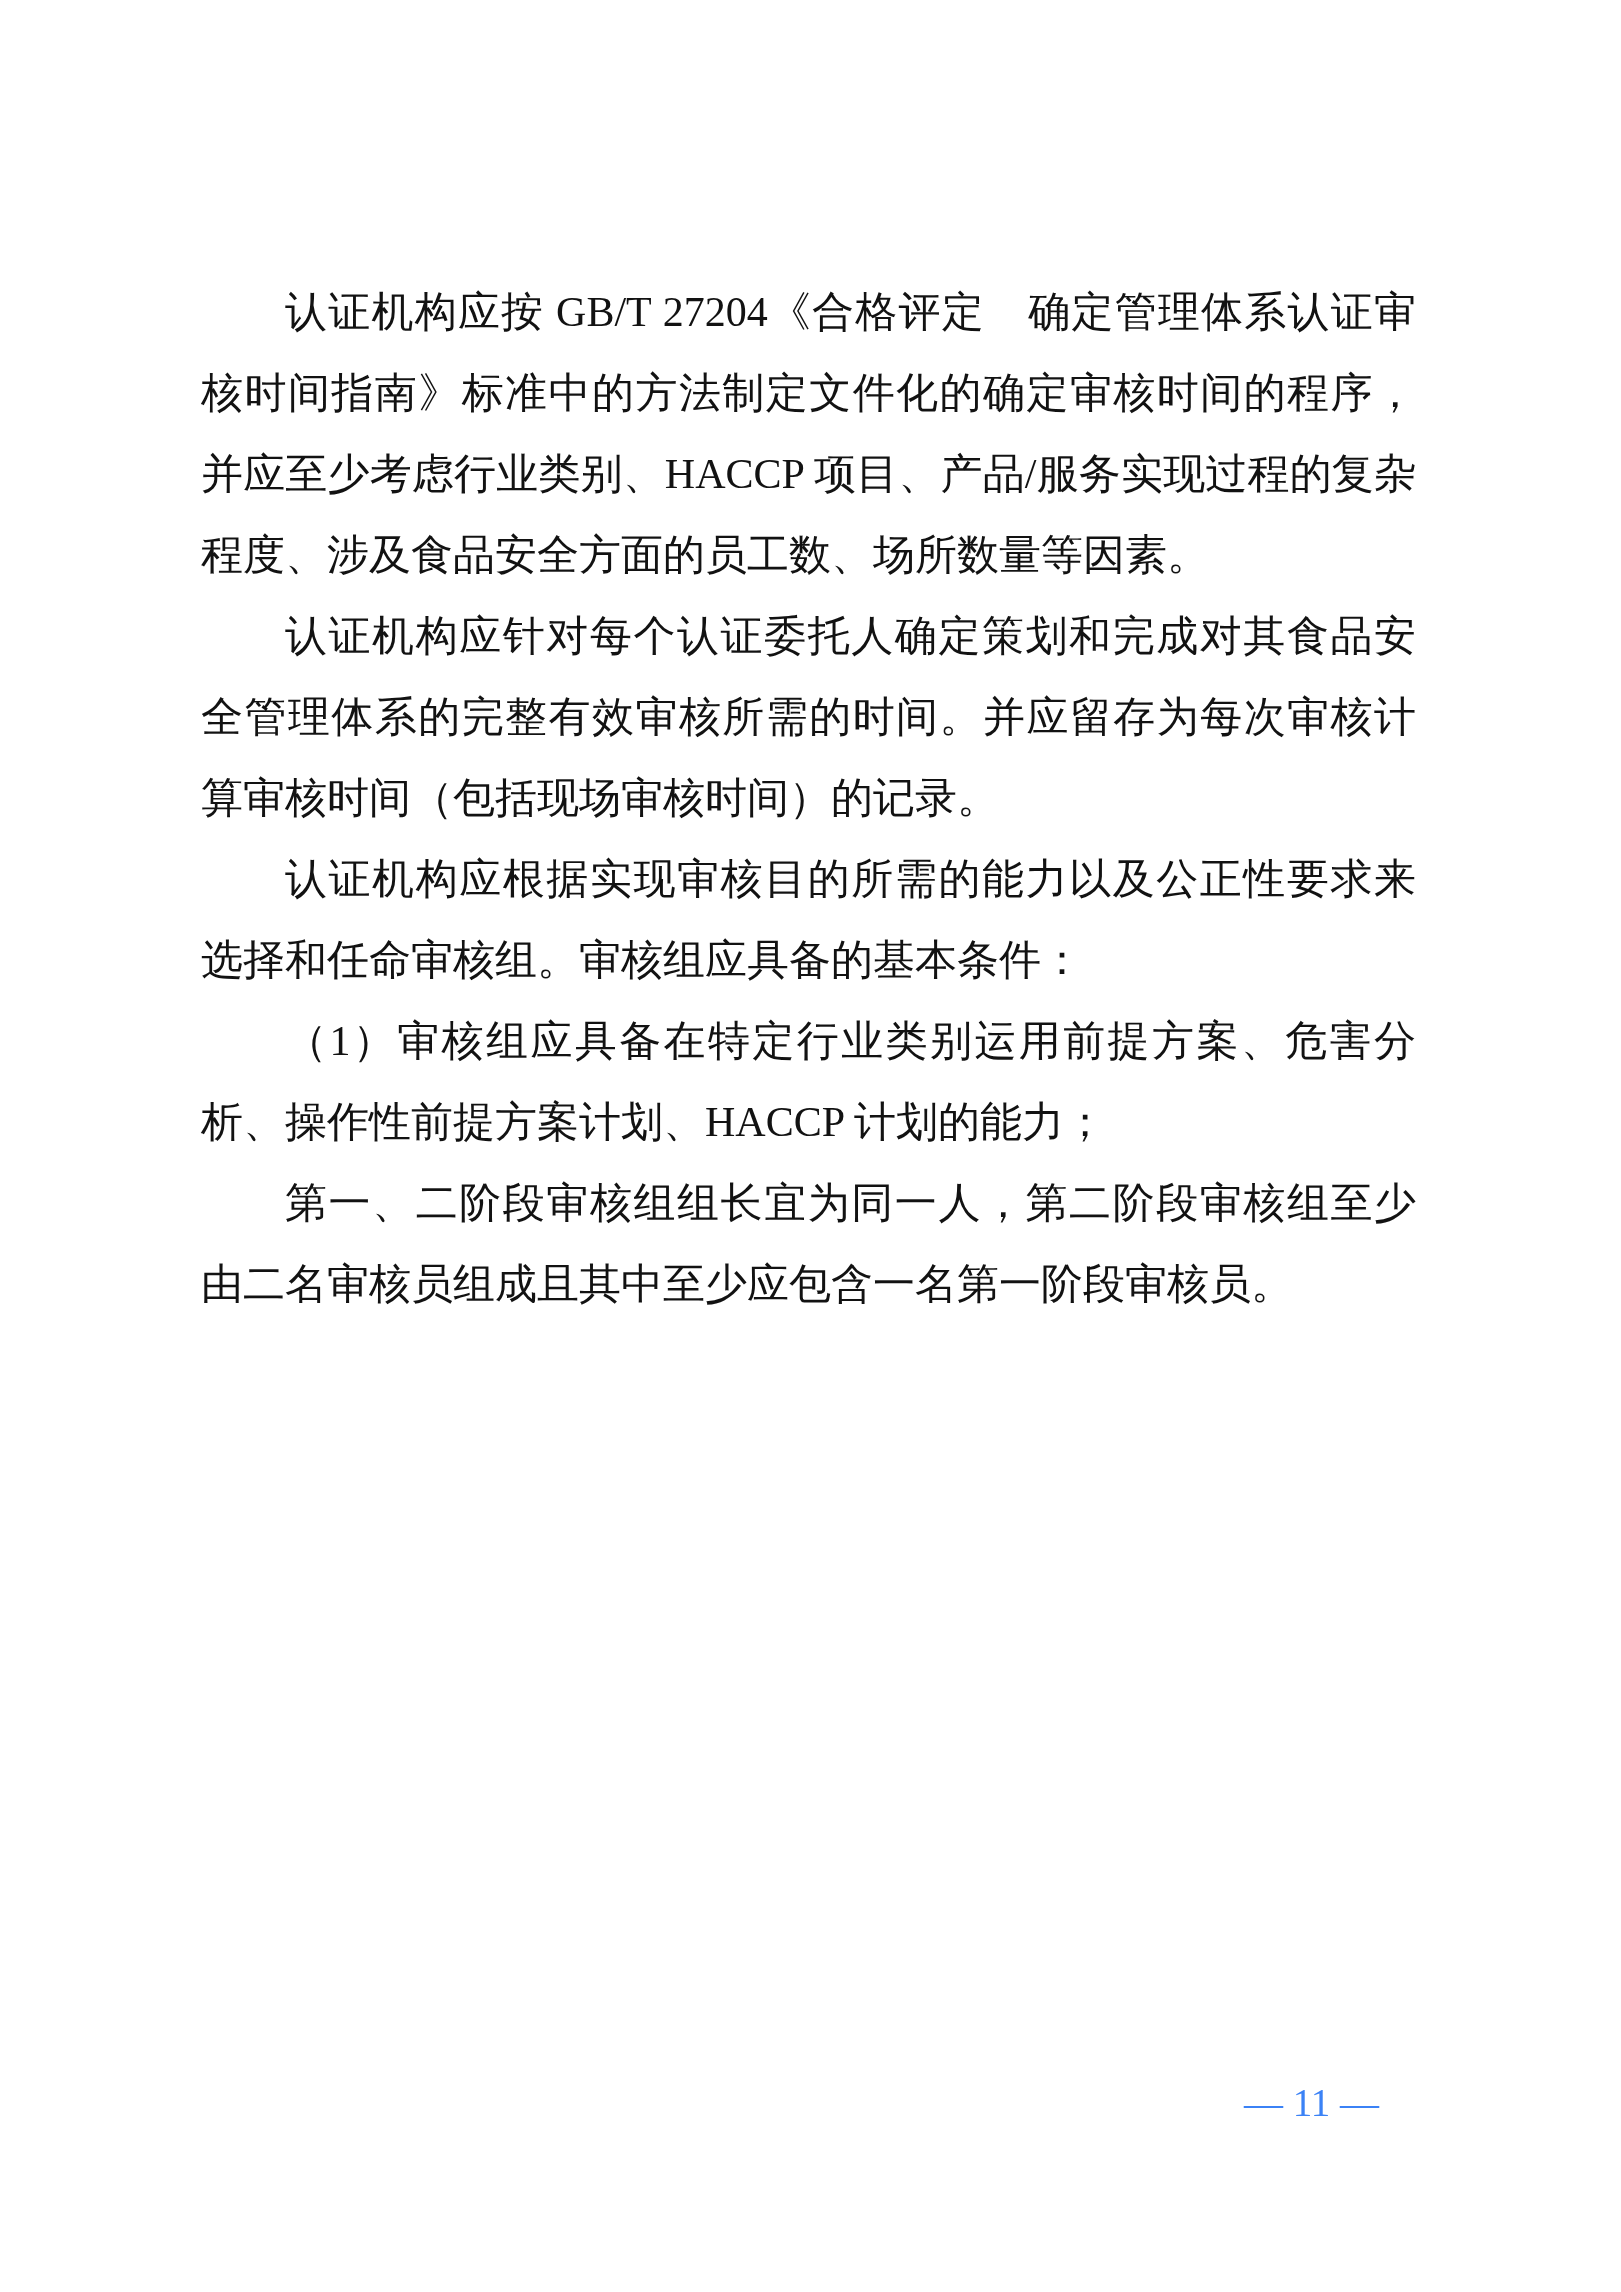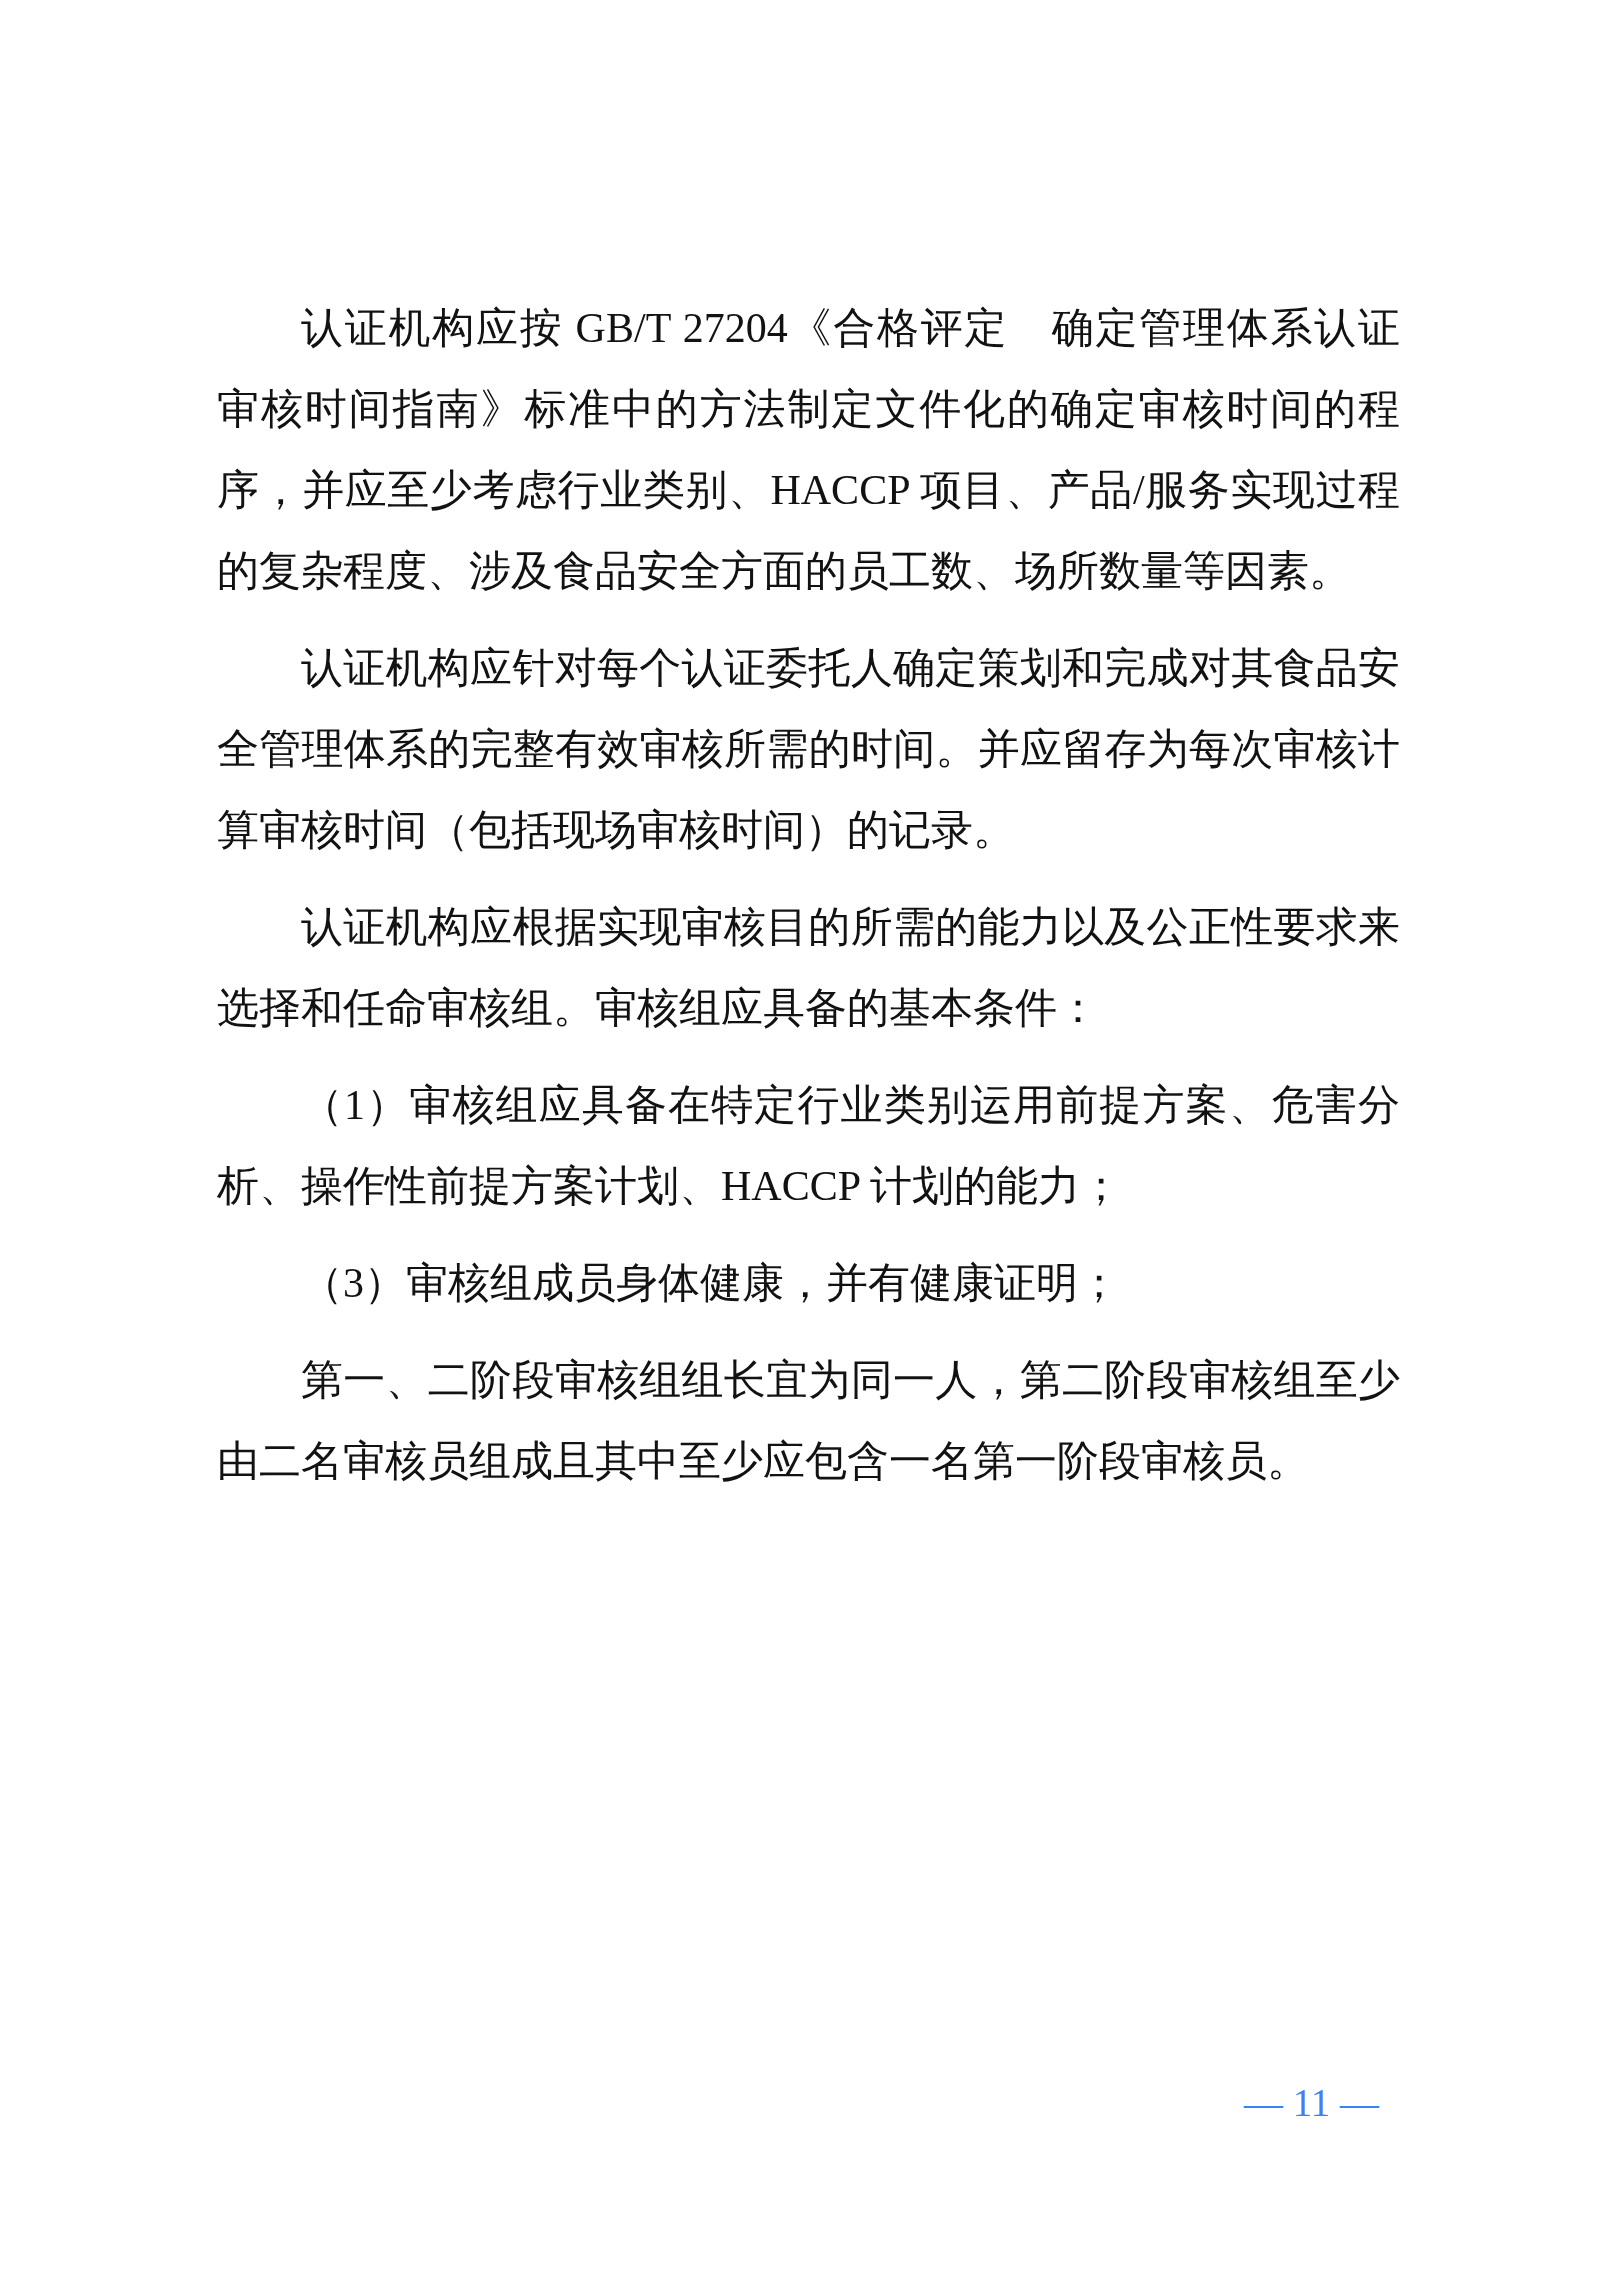--- a/index.html
+++ b/index.html
@@ -16,21 +16,21 @@
     font-family: "Liberation Serif", serif;
     overflow: hidden;
   }
   .text-block {
     position: absolute;
     left: 201px;
     top: 272px;
     width: 1215px;
   }
   .para {
-    margin: 16px;
+    margin: 0;
     padding: 0;
     font-size: 42px;
     line-height: 81px;
     text-align: justify;
     text-indent: 2em;
     letter-spacing: 0;
     word-break: normal;
   }
   .heading {
     font-weight: normal; 
@@ -47,18 +47,17 @@
 </style>
 </head>
 <body>
 
 <div class="page">
   <div class="text-block">
     <p class="para">认证机构应按 GB/T 27204《合格评定　确定管理体系认证审核时间指南》标准中的方法制定文件化的确定审核时间的程序，并应至少考虑行业类别、HACCP 项目、产品/服务实现过程的复杂程度、涉及食品安全方面的员工数、场所数量等因素。</p>
     <p class="para">认证机构应针对每个认证委托人确定策划和完成对其食品安全管理体系的完整有效审核所需的时间。并应留存为每次审核计算审核时间（包括现场审核时间）的记录。</p>
     <p class="para">认证机构应根据实现审核目的所需的能力以及公正性要求来选择和任命审核组。审核组应具备的基本条件：</p>
     <p class="para">（1）审核组应具备在特定行业类别运用前提方案、危害分析、操作性前提方案计划、HACCP 计划的能力；</p>
-    <p class="para">（3）审核组成员身体健康，并有健康证明；</p>
     <p class="para">第一、二阶段审核组组长宜为同一人，第二阶段审核组至少由二名审核员组成且其中至少应包含一名第一阶段审核员。</p>
   </div>
   <div class="page-number">— 11 —</div>
 </div>
 
 
 </body></html>

